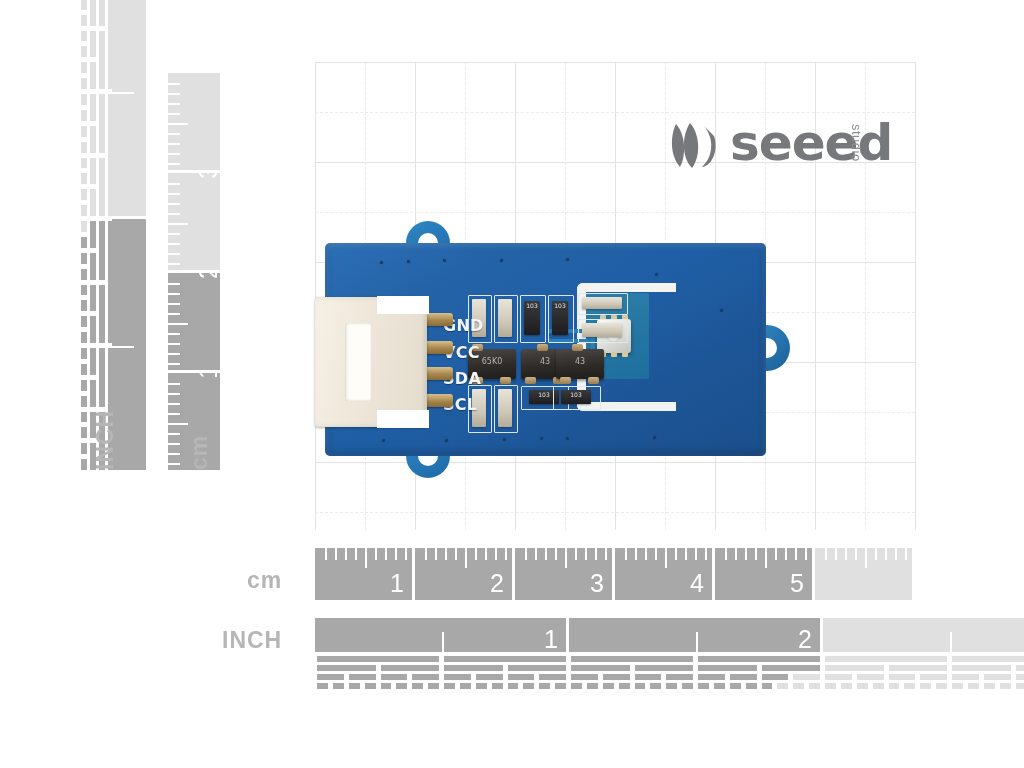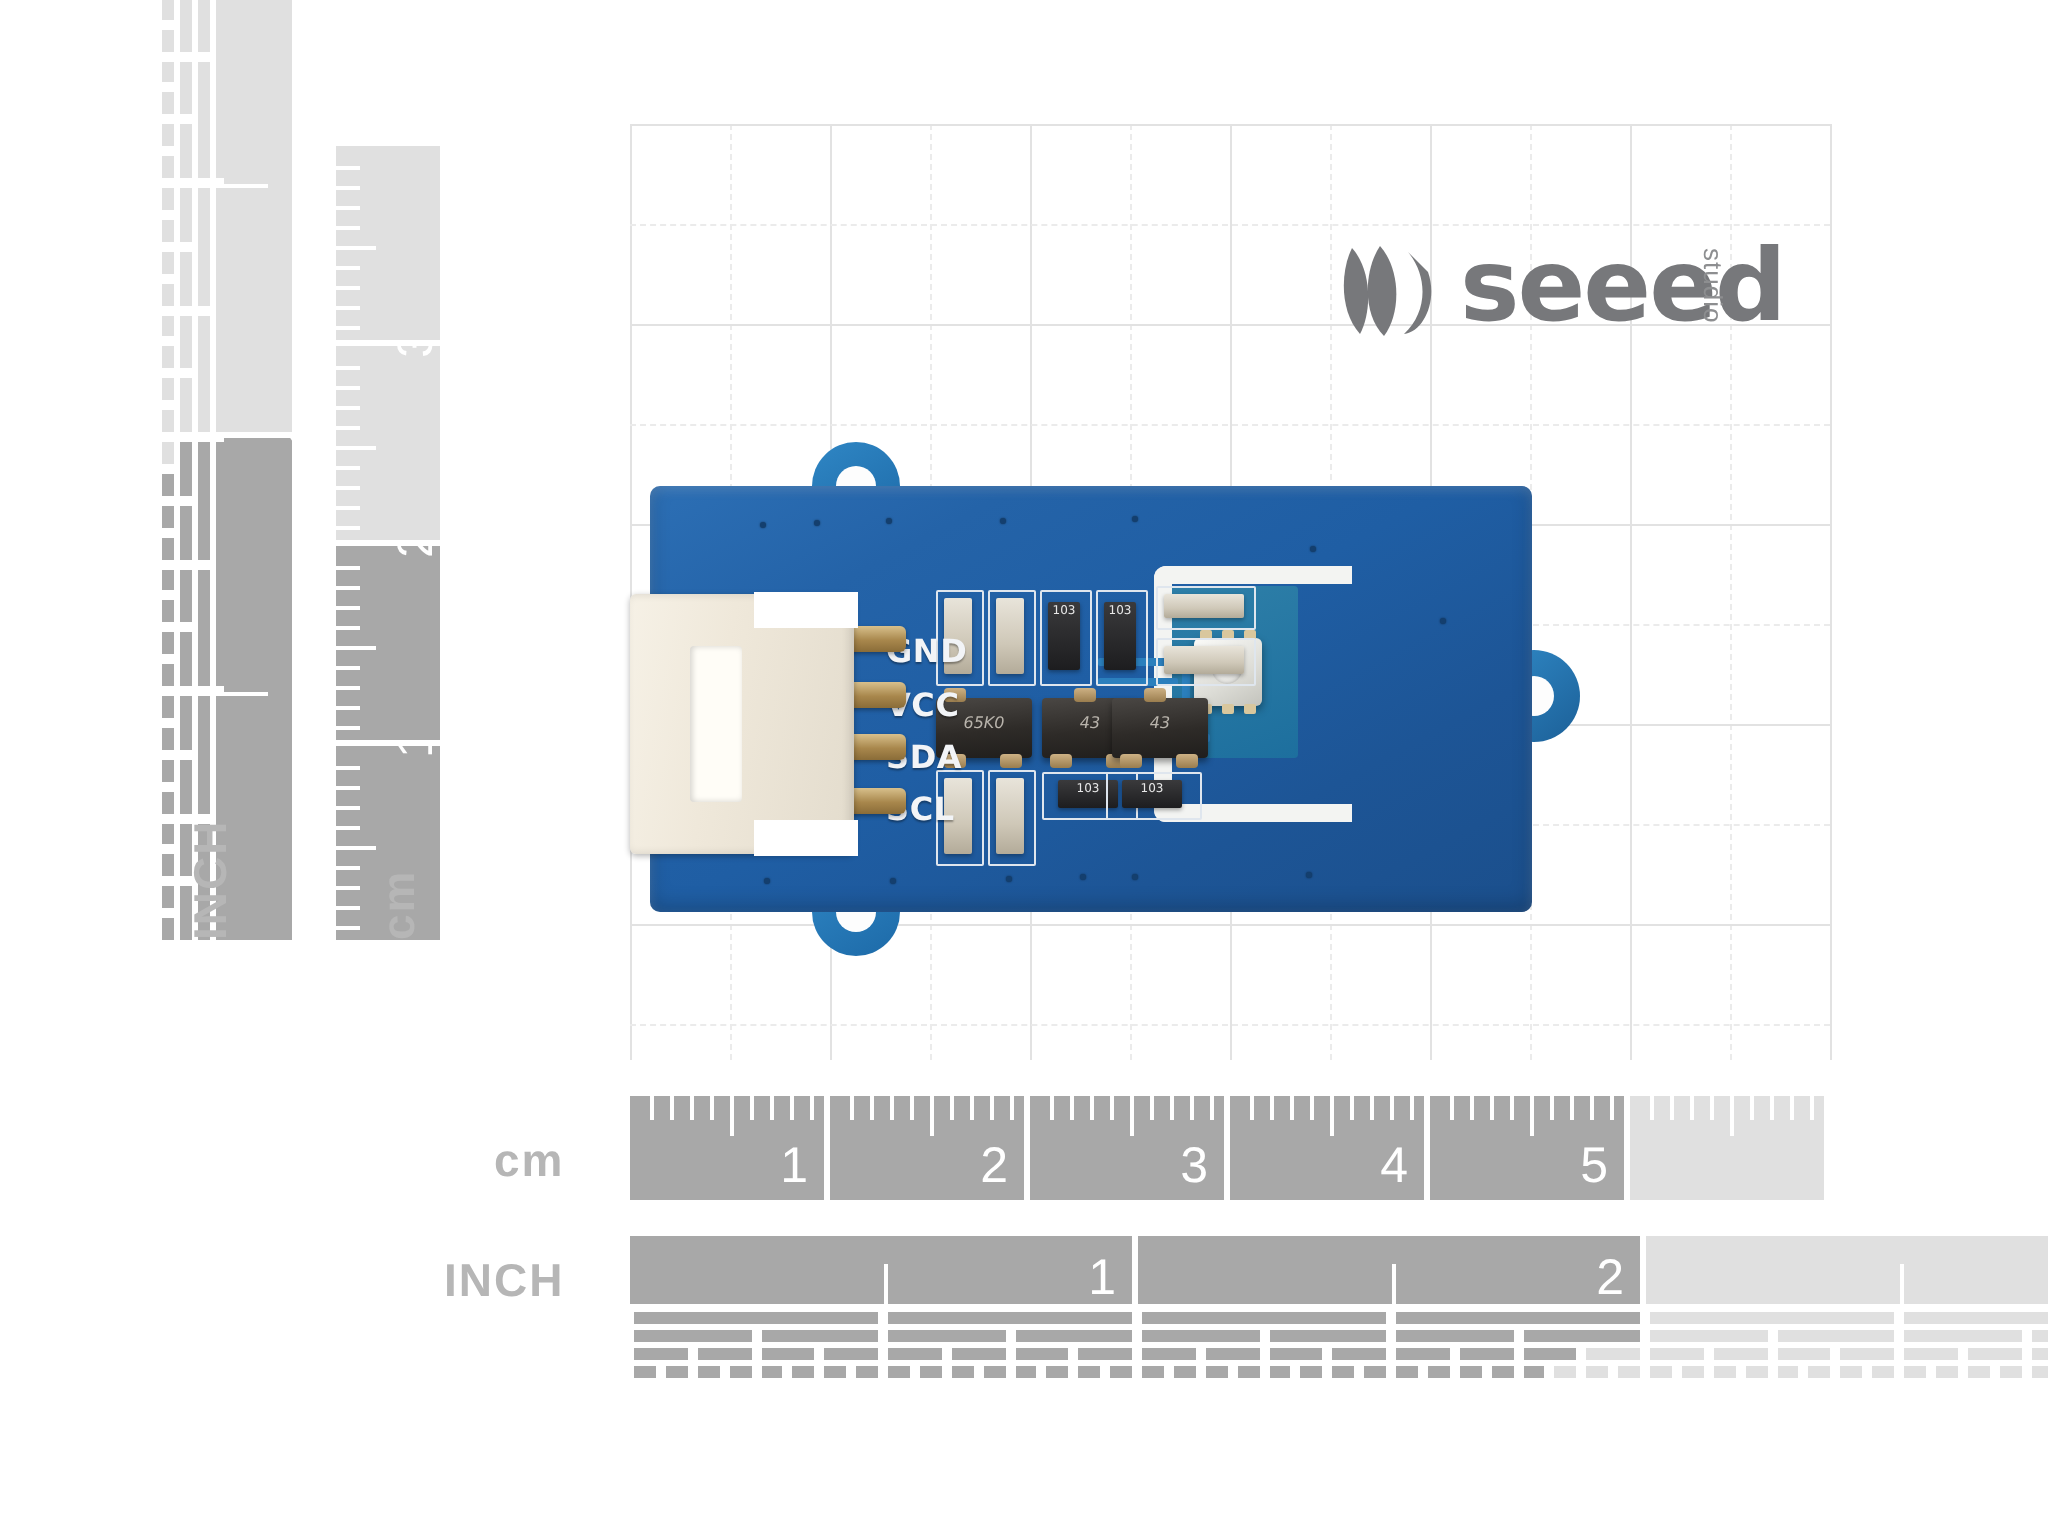--- a/index.html
+++ b/index.html
@@ -260,21 +260,21 @@
     position: absolute;
     border-radius: 2px;
     background: linear-gradient(175deg,#4a4744,#2e2b28 55%,#201e1c);
     box-shadow: 0 2px 3px rgba(0,0,0,0.4);
     color: #b9b4ac;
     font-size: 8px;
     font-family: "DejaVu Sans", sans-serif;
     text-align: center;
     line-height: 1;
   }
-  .sot23 span { display: block; padding-top: 9px; font-style: italic; }
+  .sot23 span { display: block; padding-top: 9px; }
   .sot-leg {
     position: absolute;
     width: 11px; height: 7px;
     border-radius: 2px;
     background: linear-gradient(180deg,#cdb184,#9a7d4e);
   }
 
   
   .sensor-pad {
     position: absolute;

